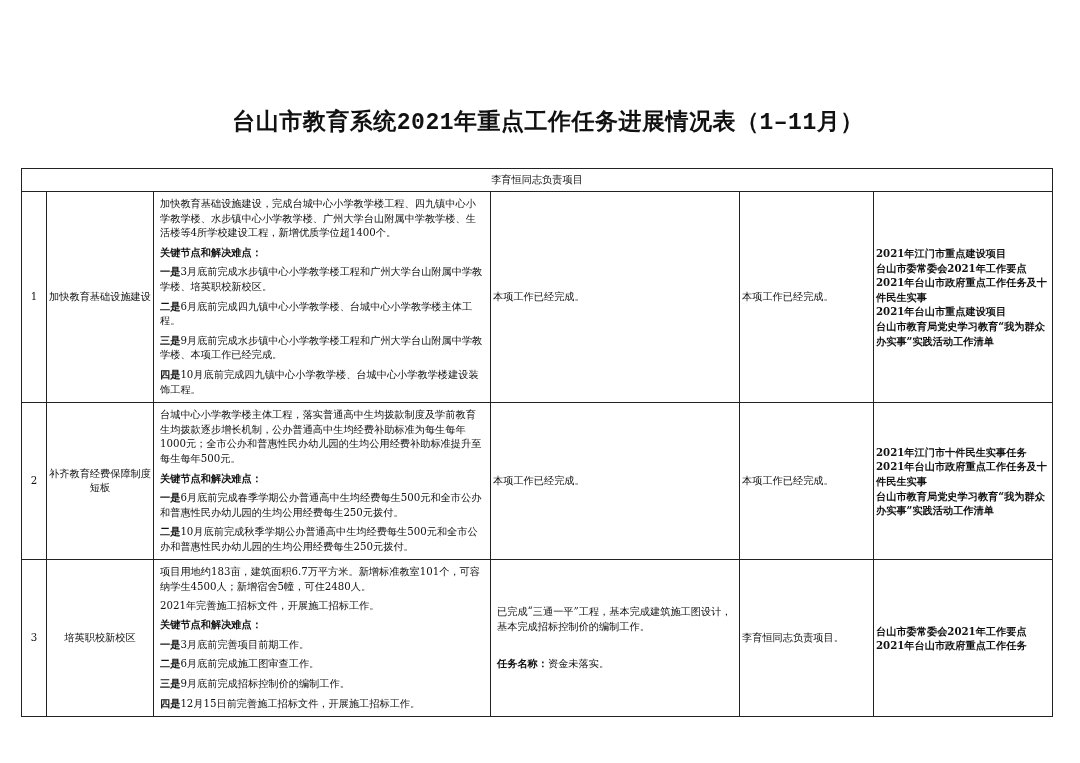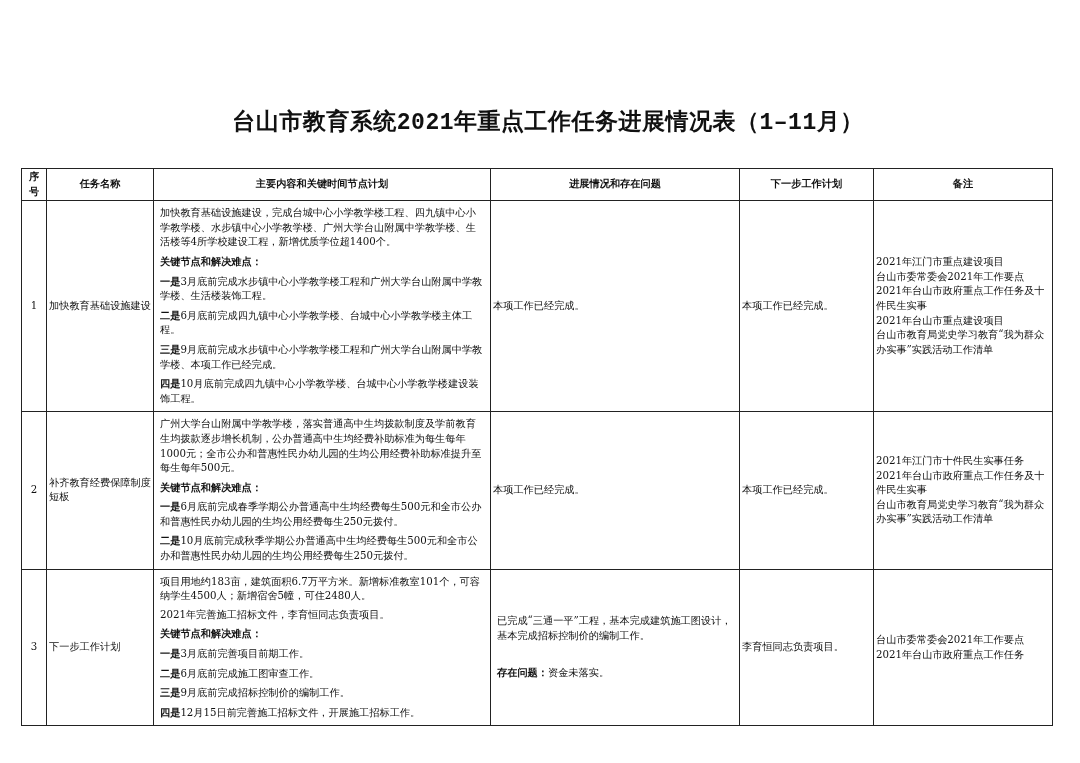--- a/index.html
+++ b/index.html
@@ -4,106 +4,101 @@
 <style>
   html, body { margin:0; padding:0; background:#ffffff; }
   body { width:1080px; height:763px; position:relative; overflow:hidden; font-family:"DejaVu Serif","Liberation Serif",serif; color:#111; }
   .title { position:absolute; left:0; top:106px; width:1080px; text-align:center; font-size:23px; font-weight:bold; letter-spacing:0.5px; font-family:Liberation Mono, monospace;margin-left:8px; }
   table.main { position:absolute; left:21px; top:168px; width:1031px; border-collapse:collapse; table-layout:fixed; }
   table.main td, table.main th { border:1.5px solid #222; padding:1px 2px; vertical-align:middle; font-size:10.2px; line-height:14.6px; }
   th { font-weight:bold; text-align:center; height:27px; font-family:"DejaVu Sans","Liberation Sans",sans-serif; font-size:10.2px; }
   th.seq { line-height:12px; font-size:10.5px; }
   td.section { text-align:center; font-size:15px; height:20px; font-family:"DejaVu Sans","Liberation Sans",sans-serif; padding:0; }
   td.num { text-align:center; }
-  td.name { padding:2px 6px; }
+  td.name { text-align:center; padding:2px 6px; }
   td.plan p, td.progress p { margin:4px; }
   td.progress .gap { height:14px; }
   b { font-weight:bold; }
-  .notes div { white-space:normal; }
+  .notes div { white-space:normal;font-weight:bold; }
 </style>
 </head>
 <body>
 
 <div class="title">台山市教育系统2021年重点工作任务进展情况表（1–11月）</div>
 
 <table class="main">
   <colgroup>
     <col style="width:25px">
     <col style="width:107px">
     <col style="width:337px">
     <col style="width:249px">
     <col style="width:134px">
     <col style="width:179px">
   </colgroup>
   <tbody>
-      <tr>
-    <th class="seq">序号</th>
-    <th>任务名称</th>
-    <th>主要内容和关键时间节点计划</th>
-    <th>进展情况和存在问题</th>
-    <th>下一步工作计划</th>
-    <th>备注</th>
+  <tr>
+    <td class="section" colspan="6">李育恒同志负责项目</td>
   </tr>
 
   <tr style="height:178px">
     <td class="num">1</td>
     <td class="name">加快教育基础设施建设</td>
     <td class="plan">
       <p>加快教育基础设施建设，完成台城中心小学教学楼工程、四九镇中心小学教学楼、水步镇中心小学教学楼、广州大学台山附属中学教学楼、生活楼等4所学校建设工程，新增优质学位超1400个。</p>
       <p><b>关键节点和解决难点：</b></p>
-      <p><b>一是</b><span>3月底前完成水步镇中心小学教学楼工程和广州大学台山附属中学教学楼、生活楼装饰工程。</span></p>
+      <p><b>一是</b><span>3月底前完成水步镇中心小学教学楼工程和广州大学台山附属中学教学楼、培英职校新校区。</span></p>
       <p><b>二是</b><span>6月底前完成四九镇中心小学教学楼、台城中心小学教学楼主体工程。</span></p>
       <p><b>三是</b><span>9月底前完成水步镇中心小学教学楼工程和广州大学台山附属中学教学楼、本项工作已经完成。</span></p>
       <p><b>四是</b><span>10月底前完成四九镇中心小学教学楼、台城中心小学教学楼建设装饰工程。</span></p>
     </td>
     <td class="progress">本项工作已经完成。</td>
     <td>本项工作已经完成。</td>
     <td class="notes">
       <div>2021年江门市重点建设项目</div>
       <div>台山市委常委会2021年工作要点</div>
       <div>2021年台山市政府重点工作任务及十件民生实事</div>
       <div>2021年台山市重点建设项目</div>
       <div>台山市教育局党史学习教育“我为群众办实事”实践活动工作清单</div>
     </td>
   </tr>
 
   <tr style="height:140px">
     <td class="num">2</td>
     <td class="name">补齐教育经费保障制度短板</td>
     <td class="plan">
-      <p>广州大学台山附属中学教学楼，落实普通高中生均拨款制度及学前教育生均拨款逐步增长机制，公办普通高中生均经费补助标准为每生每年1000元；全市公办和普惠性民办幼儿园的生均公用经费补助标准提升至每生每年500元。</p>
+      <p>台城中心小学教学楼主体工程，落实普通高中生均拨款制度及学前教育生均拨款逐步增长机制，公办普通高中生均经费补助标准为每生每年1000元；全市公办和普惠性民办幼儿园的生均公用经费补助标准提升至每生每年500元。</p>
       <p><b>关键节点和解决难点：</b></p>
       <p><b>一是</b><span>6月底前完成春季学期公办普通高中生均经费每生500元和全市公办和普惠性民办幼儿园的生均公用经费每生250元拨付。</span></p>
       <p><b>二是</b><span>10月底前完成秋季学期公办普通高中生均经费每生500元和全市公办和普惠性民办幼儿园的生均公用经费每生250元拨付。</span></p>
     </td>
     <td class="progress">本项工作已经完成。</td>
     <td>本项工作已经完成。</td>
     <td class="notes">
       <div>2021年江门市十件民生实事任务</div>
       <div>2021年台山市政府重点工作任务及十件民生实事</div>
       <div>台山市教育局党史学习教育“我为群众办实事”实践活动工作清单</div>
     </td>
   </tr>
 
   <tr style="height:120px">
     <td class="num">3</td>
-    <td class="name">下一步工作计划</td>
+    <td class="name">培英职校新校区</td>
     <td class="plan">
       <p>项目用地约183亩，建筑面积6.7万平方米。新增标准教室101个，可容纳学生4500人；新增宿舍5幢，可住2480人。</p>
-      <p>2021年完善施工招标文件，李育恒同志负责项目。</p>
+      <p>2021年完善施工招标文件，开展施工招标工作。</p>
       <p><b>关键节点和解决难点：</b></p>
       <p><b>一是</b><span>3月底前完善项目前期工作。</span></p>
       <p><b>二是</b><span>6月底前完成施工图审查工作。</span></p>
       <p><b>三是</b><span>9月底前完成招标控制价的编制工作。</span></p>
       <p><b>四是</b><span>12月15日前完善施工招标文件，开展施工招标工作。</span></p>
     </td>
     <td class="progress">
       <p>已完成“三通一平”工程，基本完成建筑施工图设计，基本完成招标控制价的编制工作。</p>
       <div class="gap"></div>
-      <p><b>存在问题：</b><span>资金未落实。</span></p>
+      <p><b>任务名称：</b><span>资金未落实。</span></p>
     </td>
     <td>李育恒同志负责项目。</td>
     <td class="notes">
       <div>台山市委常委会2021年工作要点</div>
       <div>2021年台山市政府重点工作任务</div>
     </td>
   </tr>
 </tbody>
   </table>
 

